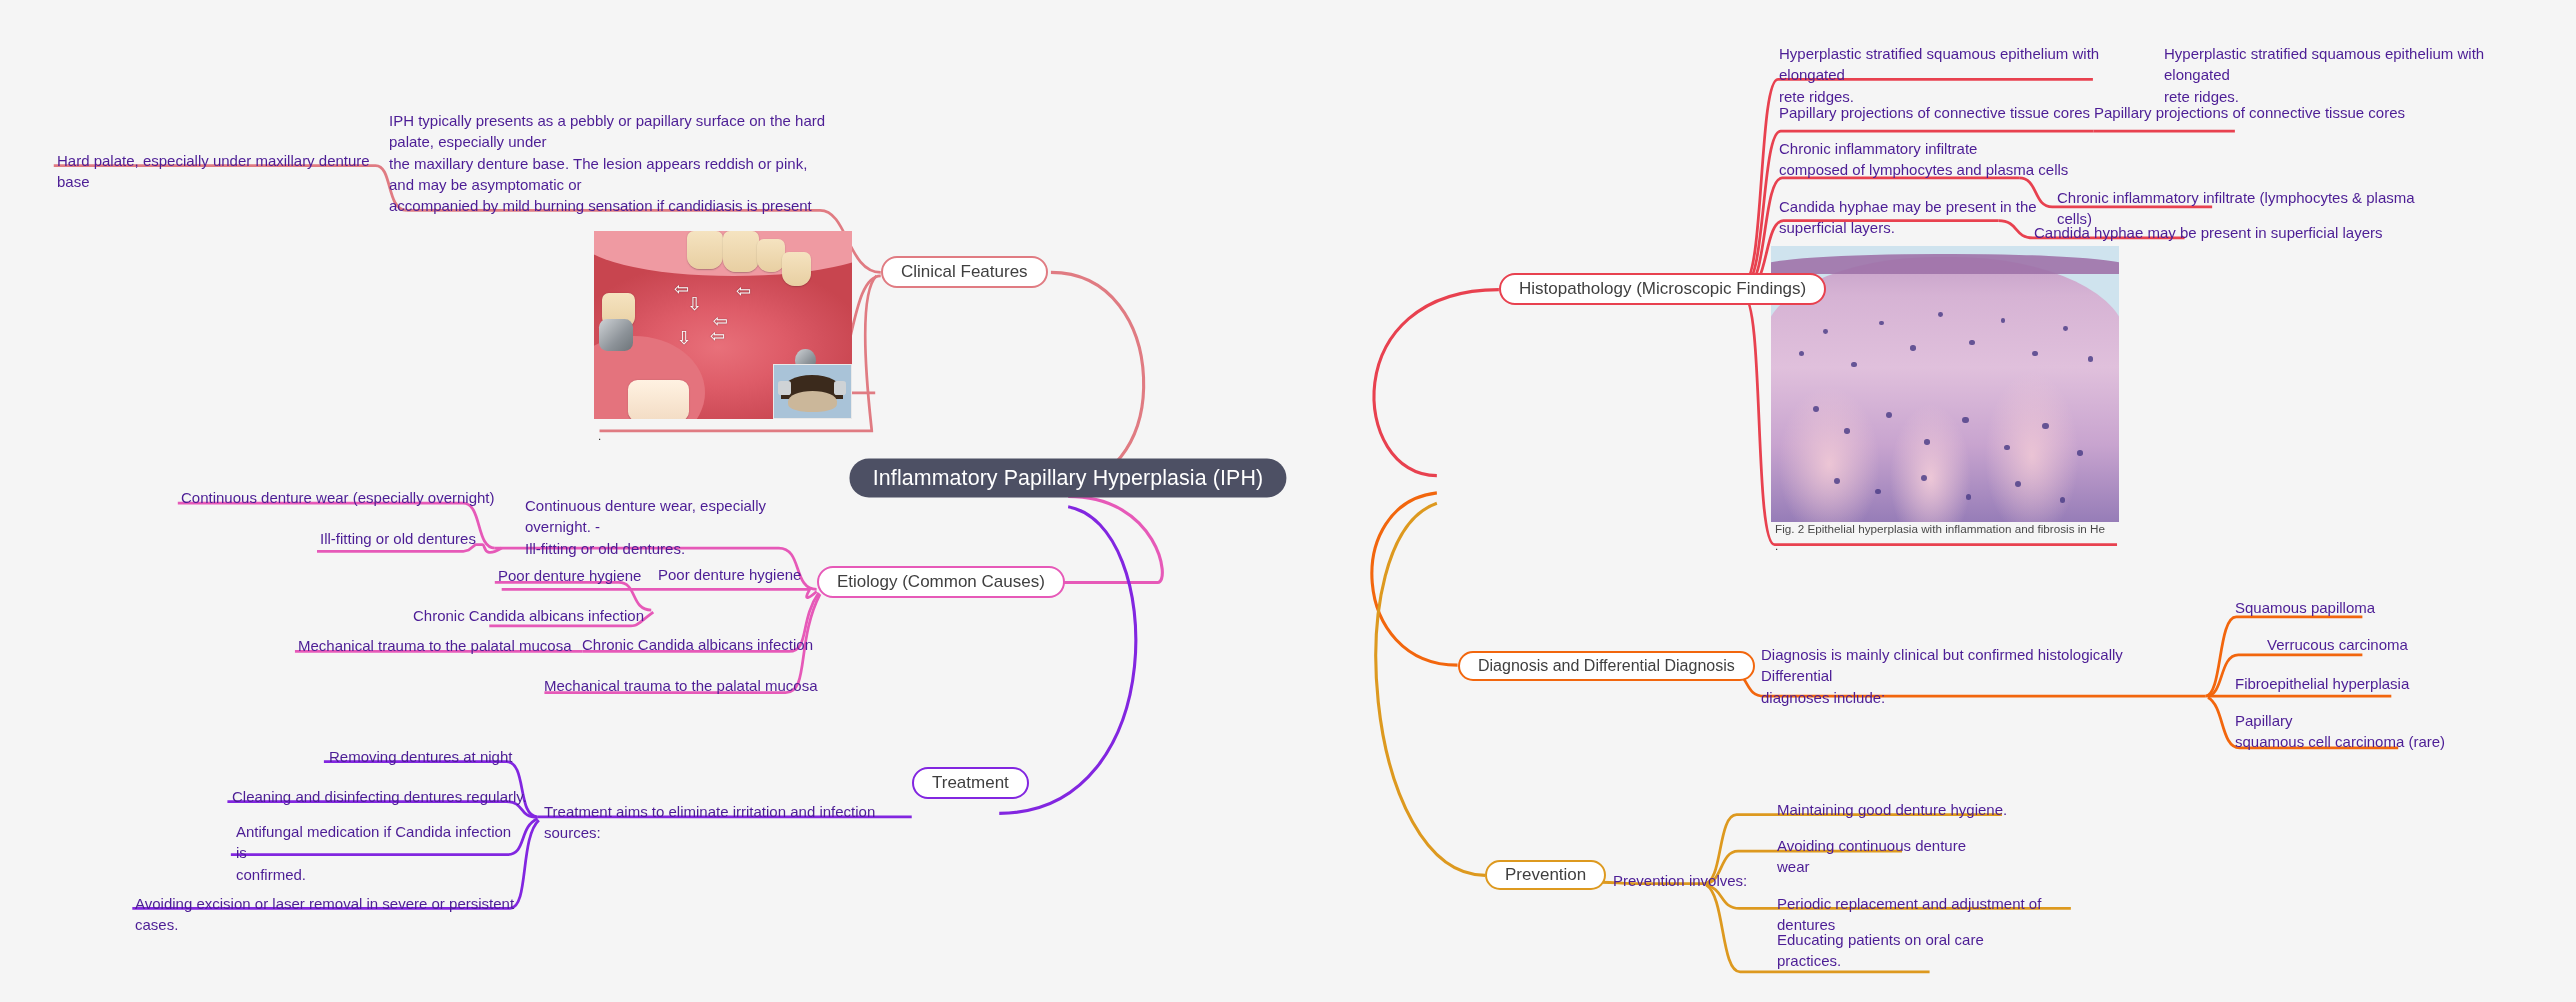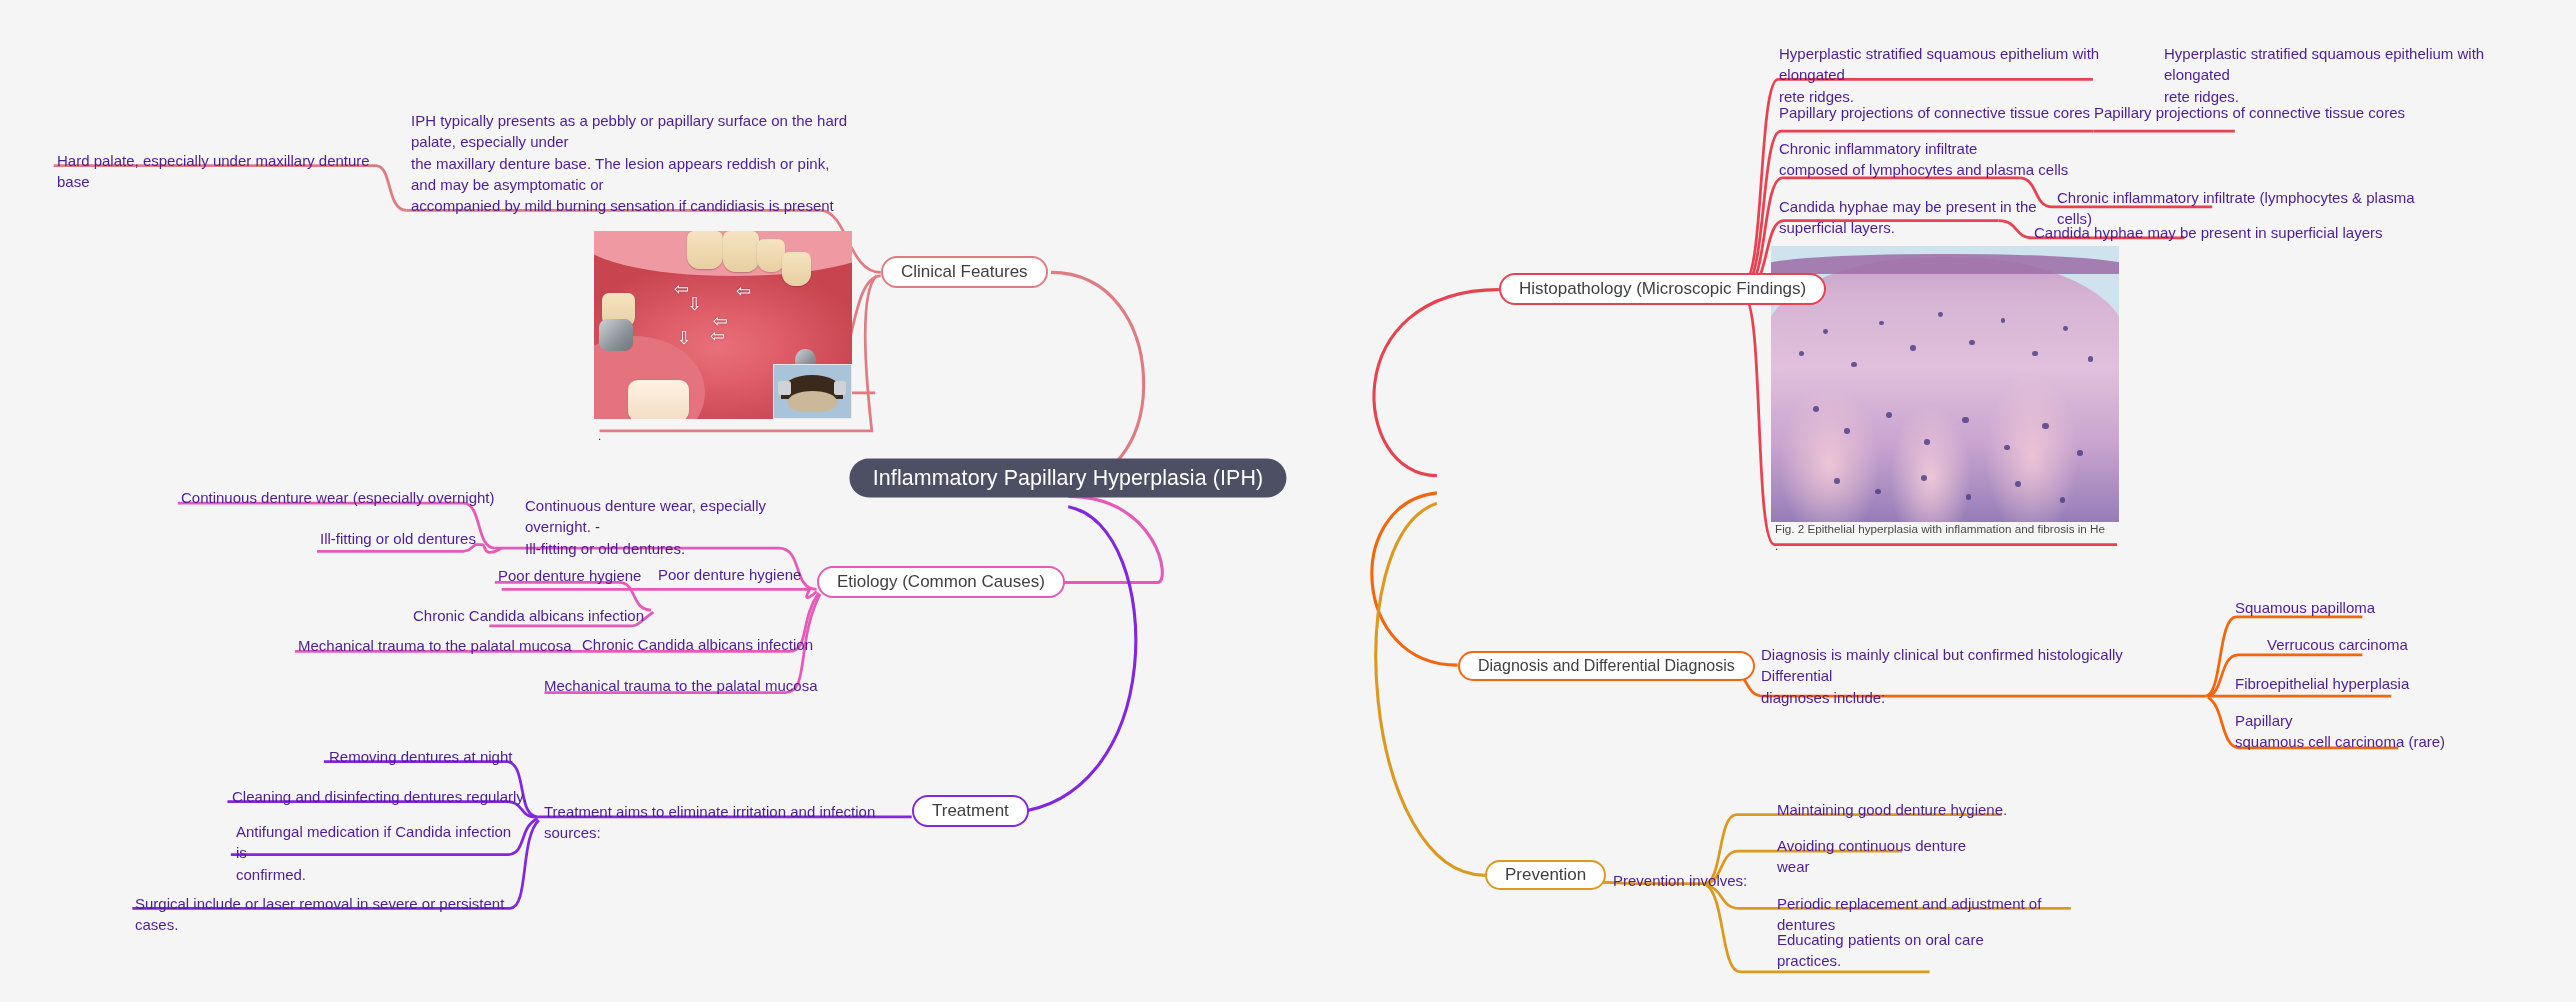--- a/index.html
+++ b/index.html
@@ -143,21 +143,21 @@
     <path d="M2476,1284 C2503,1300 2497,1410 2525,1410 L2800,1410" stroke="#dd991f" stroke-width="4" fill="none"></path>
   </svg>
 
   <div class="node root" style="left:1068px;top:478px;transform:translate(-50%,-50%);height:39px;">
     <span>Inflammatory Papillary Hyperplasia (IPH)</span>
   </div>
 
   <div class="node" style="left:881px;top:256px;height:32px;border:2.1px solid #e07b82;">
     <span>Clinical Features</span>
   </div>
-  <div class="leaf" style="left:411px;top:110px;width:441px;white-space:pre-line;">IPH typically presents as a pebbly or papillary surface on the hard palate, especially under
+  <div class="leaf" style="left:389px;top:110px;width:441px;white-space:pre-line;">IPH typically presents as a pebbly or papillary surface on the hard palate, especially under
 the maxillary denture base. The lesion appears reddish or pink, and may be asymptomatic or
 accompanied by mild burning sensation if candidiasis is present</div>
   <div class="leaf" style="left:57px;top:150px;width:345px;">Hard palate, especially under maxillary denture base</div>
 
   <div class="oralphoto" style="left:594px;top:231px;width:258px;height:188px;">
     <div class="gum" style="left:-6%;top:-16%;width:120%;height:40%;background:#ef9aa2;"></div>
     <div class="gum" style="left:-12%;top:56%;width:55%;height:60%;background:#e4737d;"></div>
     <div class="tooth" style="left:36%;top:0%;width:14%;height:20%;"></div>
     <div class="tooth" style="left:50%;top:0%;width:14%;height:22%;"></div>
     <div class="tooth" style="left:63%;top:4%;width:11%;height:18%;"></div>
@@ -190,30 +190,30 @@
   <div class="leaf" style="left:658px;top:564px;width:227px;white-space:pre-line;">Poor denture hygiene</div>
   <div class="leaf" style="left:582px;top:634px;width:276px;white-space:pre-line;">Chronic Candida albicans infection</div>
   <div class="leaf" style="left:544px;top:675px;width:289px;white-space:pre-line;">Mechanical trauma to the palatal mucosa</div>
 
   <div class="leaf" style="left:181px;top:487px;width:324px;">Continuous denture wear (especially overnight)</div>
   <div class="leaf" style="left:320px;top:528px;width:227px;">Ill-fitting or old dentures</div>
   <div class="leaf" style="left:498px;top:565px;width:227px;">Poor denture hygiene</div>
   <div class="leaf" style="left:413px;top:605px;width:262px;">Chronic Candida albicans infection</div>
   <div class="leaf" style="left:298px;top:635px;width:289px;">Mechanical trauma to the palatal mucosa</div>
 
-  <div class="node" style="left:912px;top:795px;height:32px;border:2.1px solid #8226e0;">
+  <div class="node" style="left:912px;top:767px;height:32px;border:2.1px solid #8226e0;">
     <span>Treatment</span>
   </div>
   <div class="leaf" style="left:544px;top:801px;width:365px;">Treatment aims to eliminate irritation and infection sources:</div>
 
   <div class="leaf" style="left:329px;top:746px;width:207px;">Removing dentures at night</div>
   <div class="leaf" style="left:232px;top:786px;width:303px;">Cleaning and disinfecting dentures regularly.</div>
   <div class="leaf" style="left:236px;top:821px;width:289px;white-space:pre-line;">Antifungal medication if Candida infection is
 confirmed.</div>
-  <div class="leaf" style="left:135px;top:893px;width:386px;">Surgical include or laser removal in severe or persistent cases.</div>
+  <div class="leaf" style="left:135px;top:893px;width:386px;">Avoiding excision or laser removal in severe or persistent cases.</div>
 
   <div class="node" style="left:1499px;top:273px;height:32px;border:2.1px solid #e8414f;">
     <span>Histopathology (Microscopic Findings)</span>
   </div>
 
   <div class="leaf" style="left:1779px;top:43px;width:358px;white-space:pre-line;">Hyperplastic stratified squamous epithelium with elongated
 rete ridges.</div>
   <div class="leaf" style="left:1779px;top:102px;width:358px;">Papillary projections of connective tissue cores</div>
   <div class="leaf" style="left:1779px;top:138px;width:345px;white-space:pre-line;">Chronic inflammatory infiltrate
 composed of lymphocytes and plasma cells</div>

